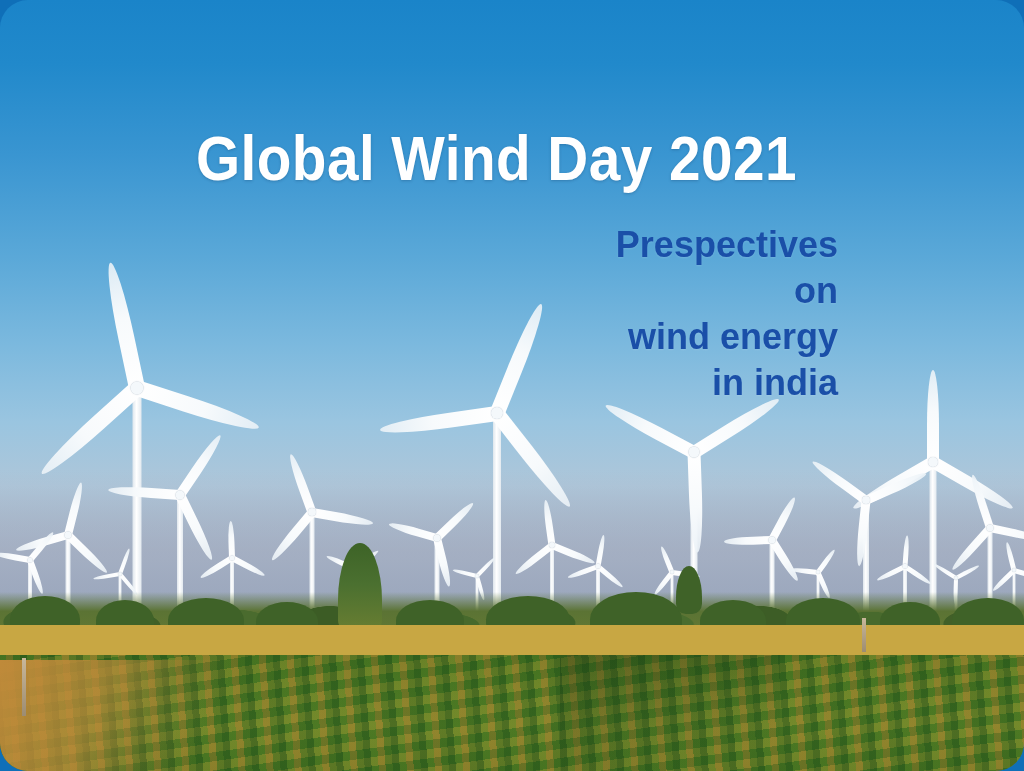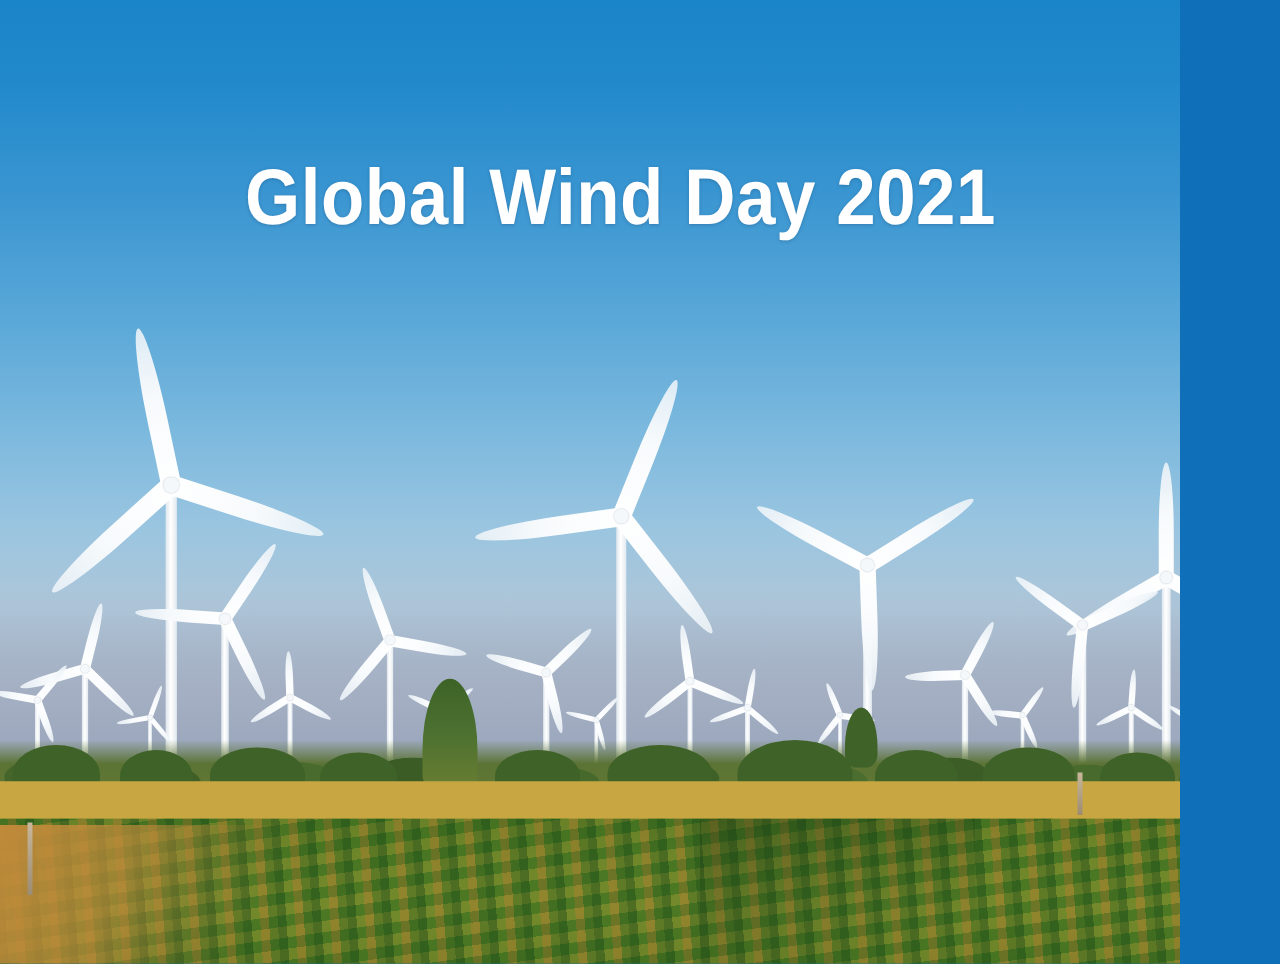--- a/index.html
+++ b/index.html
@@ -4,22 +4,23 @@
 <style>
   * { margin:0; padding:0; box-sizing:border-box; }
   html, body {
     width:1024px; height:771px;
     background:#0f6fb8;
     font-family:"Liberation Sans", sans-serif;
     overflow:hidden;
   }
   #banner {
     position:relative;
-    width:944px; height:771px;
+    width:1024px; height:771px;
     overflow:hidden;
+    border-radius:28px;
   }
 
   
   .sky {
     position:absolute; left:0; top:0; width:1024px; height:640px;
     background:linear-gradient(to bottom,
       #1a84c9 0%,
       #2189cb 10%,
       #3995d1 24%,
       #5aa8d8 40%,
@@ -330,14 +331,16 @@
   <div class="ground-layer grass-dry"></div>
   <div class="ground-layer field"></div>
   <div class="soil-left"></div>
   <div class="field-shadow"></div>
   <div id="fence-layer">
       <div class="fencepost" style="left: 22px; top: 658px; height: 58px;"></div>
       <div class="fencepost" style="left: 862px; top: 618px; height: 34px;"></div>
     </div>
 
   <div class="title">Global Wind Day 2021</div>
+  <div class="subtitle">Prespectives on
+wind energy in india</div>
 
 </div>
 
 </body></html>

